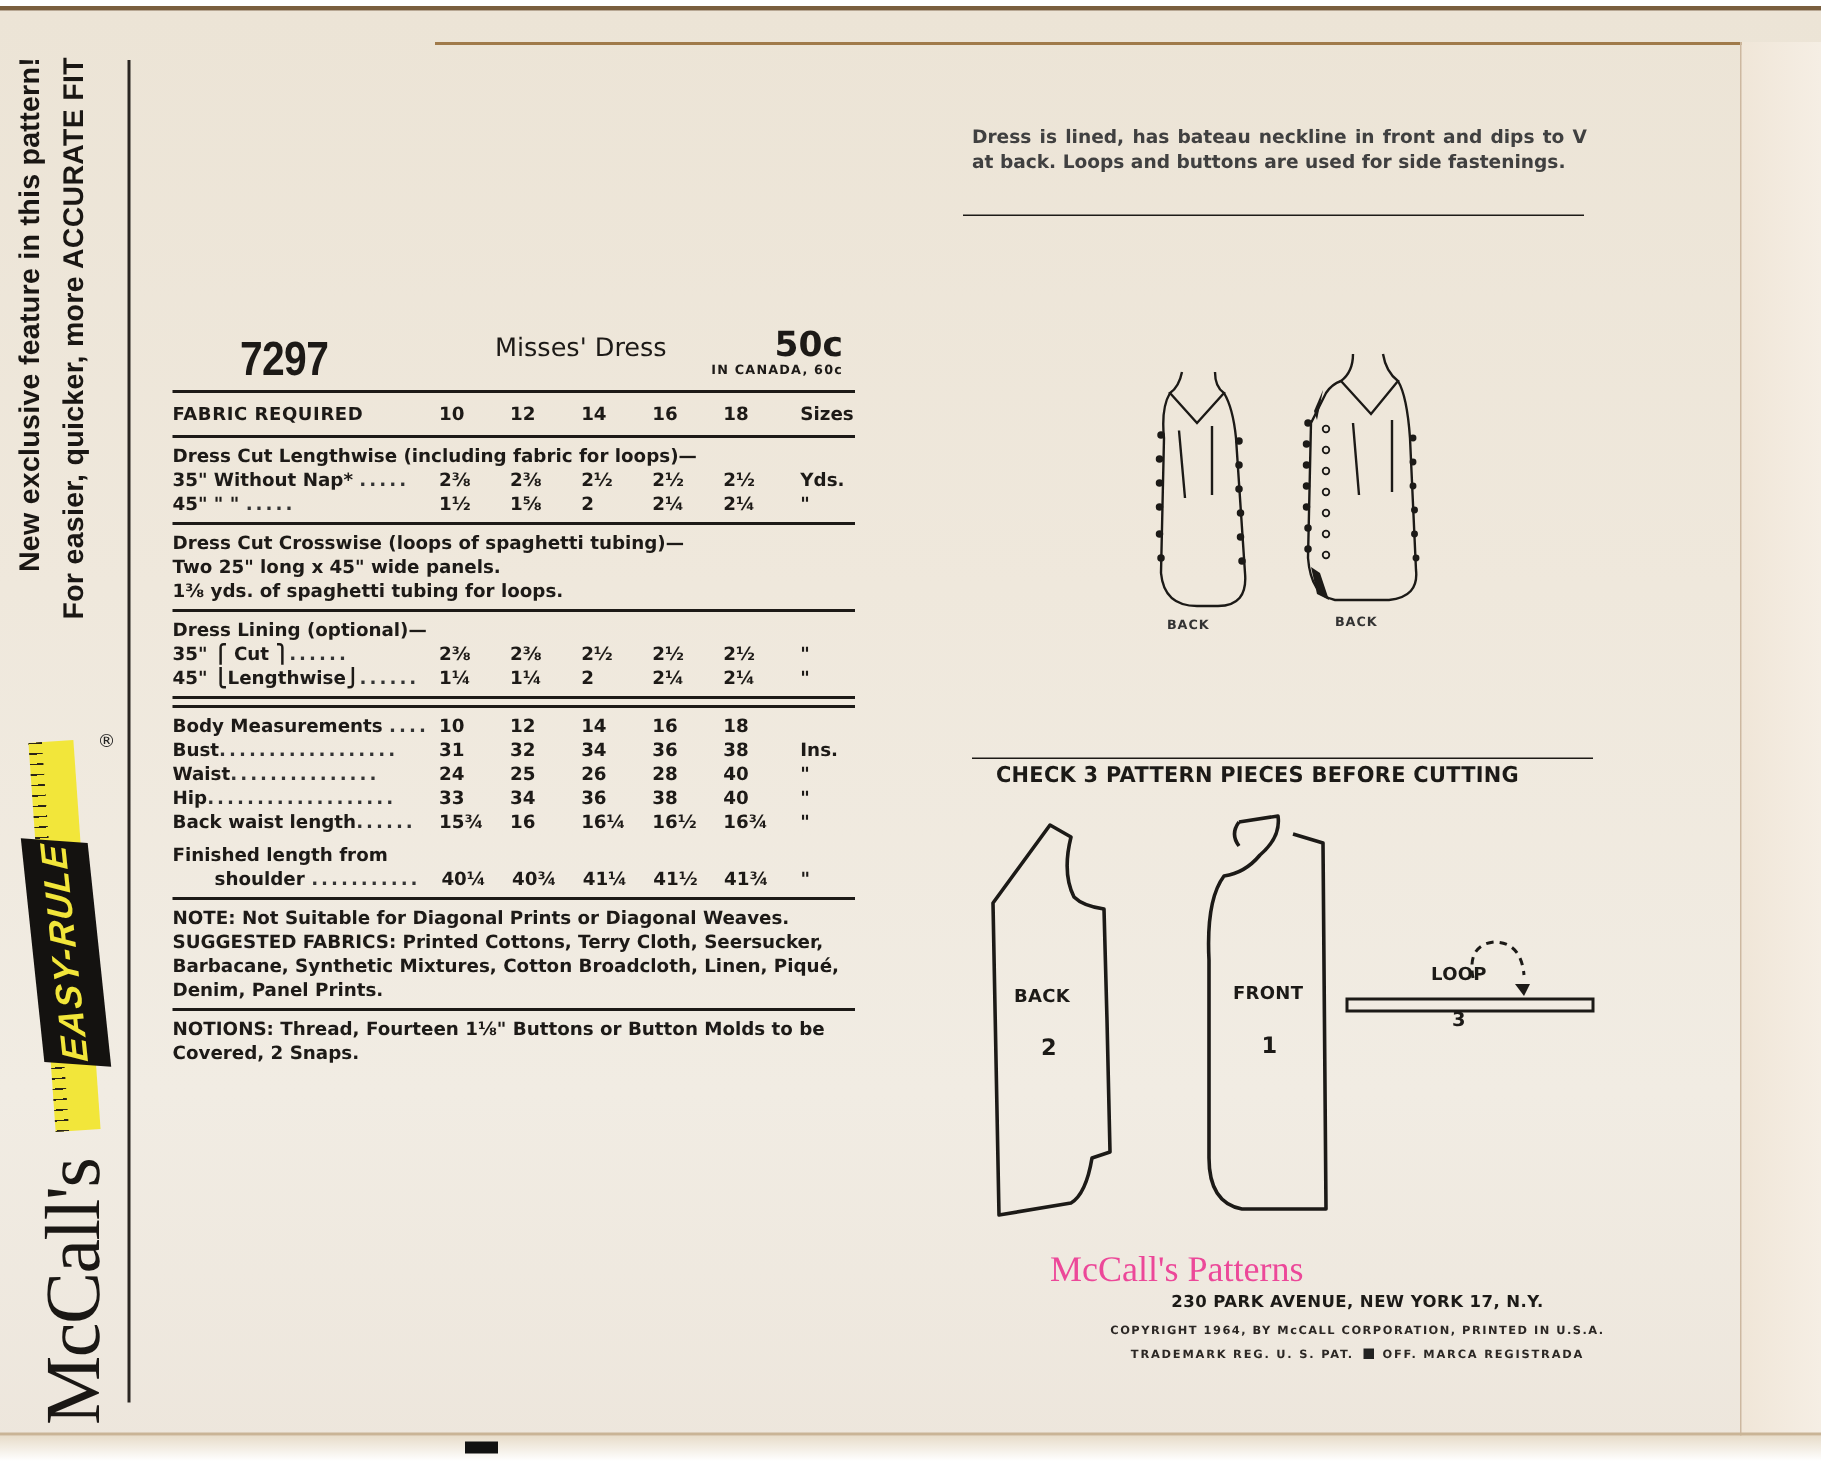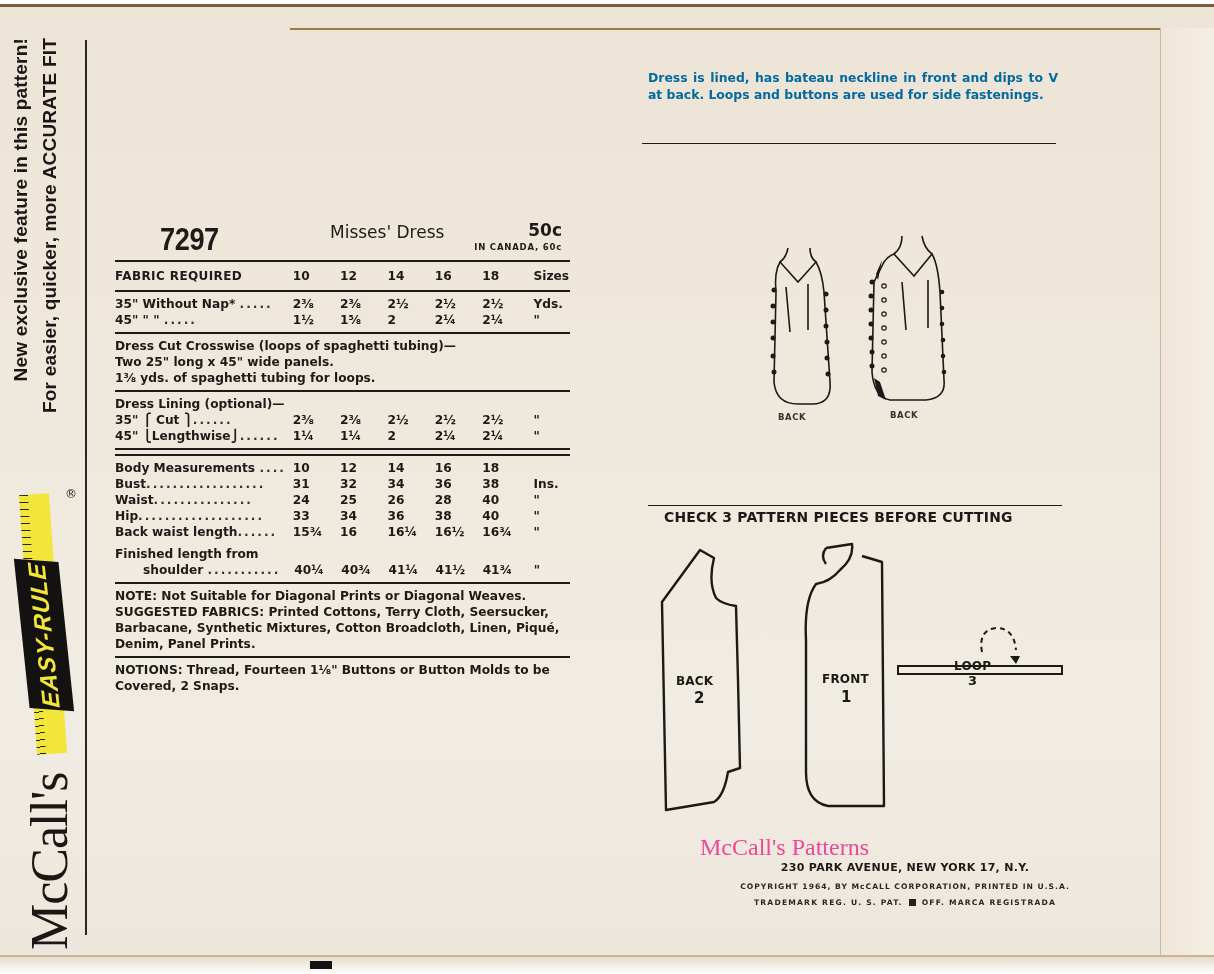--- a/index.html
+++ b/index.html
@@ -92,65 +92,65 @@
     font-family: "Liberation Sans", sans-serif; font-weight: bold;
     font-size: 32px; line-height: 34px; letter-spacing: -0.5px; transform: scaleX(0.85); transform-origin: left;
   }
   .pattern-name {
     position: absolute; left: 170px; top: 0;
     font-family: "DejaVu Sans", sans-serif; font-weight: normal;
     font-size: 17px; line-height: 20px;
   }
   .price {
     position: absolute; right: 8px; top: -2px;
-    font-size: 17px; line-height: 20px; font-weight: bold;
+    font-size: 23px; line-height: 20px; font-weight: bold;
   }
   .price-canada {
     position: absolute; right: 8px; top: 20px;
     font-size: 8.5px; line-height: 10px; letter-spacing: 0.8px;
   }
   .rule { border-top: 2px solid #1d1a17; margin: 4px 0 4px 0; }
   .grid-row { display: flex; height: 16px; align-items: baseline; white-space: nowrap; }
   .grid-row .lab { width: 195px; overflow: hidden; }
   .grid-row .c { width: 52px; text-align: left; }
   .grid-row .c:first-of-type { }
   .grid-row .u { width: 44px; text-align: left; padding-left: 4px; }
   .hdr-row { height: 20px; align-items: center; }
   .hdr-row .lab { font-size: 12px; letter-spacing: 0.4px; }
   .dots { letter-spacing: 2px; color: #333; }
   .sec-title { height: 16px; white-space: nowrap; }
   .para { white-space: normal; }
   .spacer6 { height: 6px; }
 
   
   .desc {
-    position: absolute; left: 648px; top: 70px; width: 410px;
+    position: absolute; left: 648px; top: 83px; width: 410px;
     font-weight: bold; font-size: 12.4px; line-height: 16.5px;
-    text-align: justify; text-align-last: left; color: #0369a1;
+    text-align: justify; text-align-last: left; color: #404040;
   }
   .desc-rule {
     position: absolute; left: 642px; top: 143px; width: 414px; border-top: 1.5px solid #1d1a17;
   }
   .sketches {
     position: absolute; left: 750px; top: 232px; width: 210px; height: 195px;
   }
   .sketch-label {
     position: absolute; font-size: 8.5px; font-weight: bold; letter-spacing: 0.6px; color: #333;
   }
   .check-rule {
     position: absolute; left: 648px; top: 505px; width: 414px; border-top: 1.5px solid #1d1a17;
   }
   .check-title {
     position: absolute; left: 664px; top: 507px; width: 400px;
     font-weight: bold; font-size: 14.5px; line-height: 20px; letter-spacing: 0.2px;
     transform: scaleX(0.96); transform-origin: left; white-space: nowrap;
   }
   .pieces { position: absolute; left: 650px; top: 540px; width: 420px; height: 275px; }
   .piece-label {
-    position: absolute; font-weight: bold; font-size: 12px; letter-spacing: 0.2px; margin-top: 17px;
+    position: absolute; font-weight: bold; font-size: 12px; letter-spacing: 0.2px;
   }
   .piece-num {
     position: absolute; font-weight: bold; font-size: 15px;
   }
 
   .footer-brand {
     position: absolute; left: 700px; top: 833px; width: 410px; text-align: left;
     font-family: "Liberation Serif", "DejaVu Serif", serif; font-size: 24px; line-height: 28px;
     color: #ec4899;
   }
@@ -207,20 +207,21 @@
     <span class="lab">FABRIC REQUIRED</span>
     <span class="c">10</span>
     <span class="c">12</span>
     <span class="c">14</span>
     <span class="c">16</span>
     <span class="c">18</span>
     <span class="u">Sizes</span>
   </div>
   <div class="rule"></div>
 
+  <div class="sec-title">Dress Cut Lengthwise (including fabric for loops)—</div>
   <div class="grid-row">
     <span class="lab"><span>35" Without Nap*</span> <span class="dots">.....</span></span>
     <span class="c">2⅜</span>
     <span class="c">2⅜</span>
     <span class="c">2½</span>
     <span class="c">2½</span>
     <span class="c">2½</span>
     <span class="u">Yds.</span>
   </div>
   <div class="grid-row">

